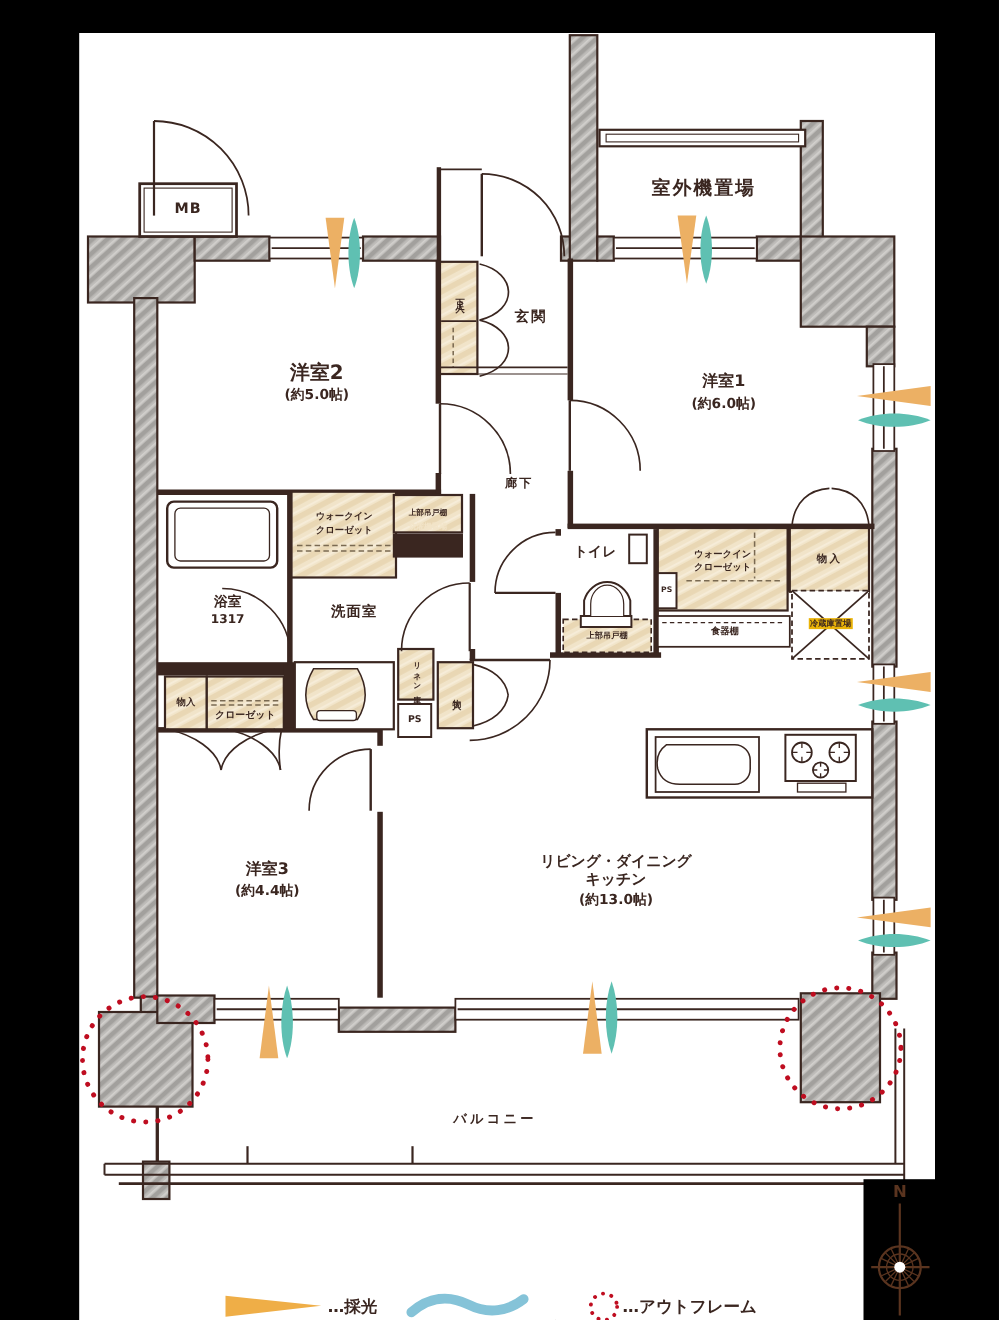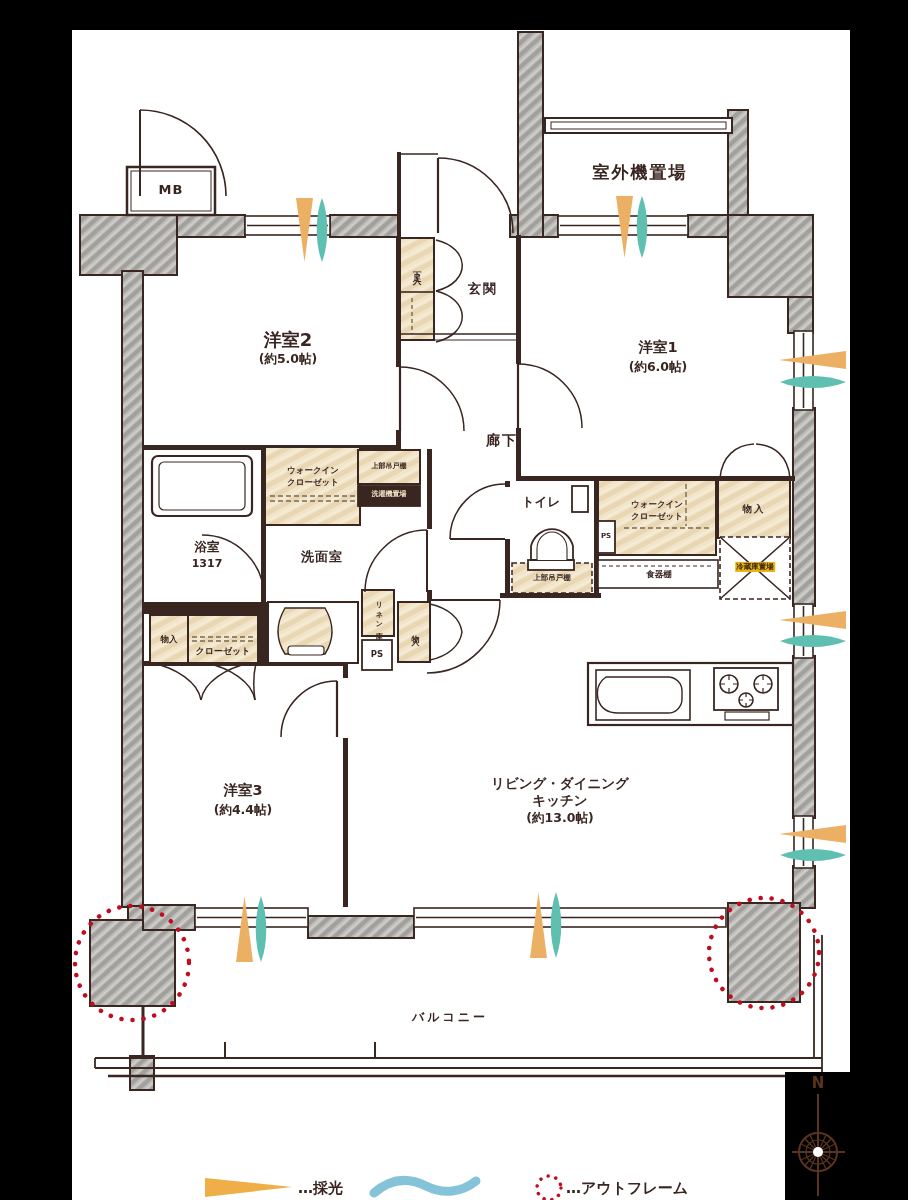--- a/index.html
+++ b/index.html
@@ -293,35 +293,35 @@
   <div class="lb" style="left:171px;top:190px;font-size:13px;letter-spacing:1px;">MB</div>
   <div class="lb" style="left:640px;top:172px;font-size:17px;letter-spacing:2px;">室外機置場</div>
 
   <div class="lb" style="left:288px;top:340px;font-size:18px;">洋室2</div>
   <div class="lb" style="left:288px;top:359px;font-size:12.5px;">(約5.0帖)</div>
 
   <div class="lb" style="left:658px;top:348px;font-size:14.5px;">洋室1</div>
   <div class="lb" style="left:658px;top:367px;font-size:12.5px;">(約6.0帖)</div>
 
   <div class="lb" style="left:483px;top:289px;font-size:13px;letter-spacing:2px;">玄関</div>
-  <div class="lb" style="left:502px;top:440px;font-size:14px;letter-spacing:2px;">廊下</div>
+  <div class="lb" style="left:472px;top:440px;font-size:11px;letter-spacing:2px;">廊下</div>
   <div class="lb vert" style="left:417px;top:268px;font-size:8.5px;">下足入</div>
 
   <div class="lb" style="left:207px;top:547px;font-size:12.5px;">浴室</div>
   <div class="lb" style="left:207px;top:564px;font-size:11px;">1317</div>
   <div class="lb" style="left:322px;top:557px;font-size:13px;letter-spacing:1px;">洗面室</div>
   <div class="lb" style="left:541px;top:502px;font-size:12.5px;">トイレ</div>
 
   <div class="lb" style="left:313px;top:471px;font-size:8.5px;">ウォークイン</div>
   <div class="lb" style="left:313px;top:483px;font-size:8.5px;">クローゼット</div>
   <div class="lb" style="left:657px;top:505px;font-size:8.5px;">ウォークイン</div>
   <div class="lb" style="left:657px;top:517px;font-size:8.5px;">クローゼット</div>
 
   <div class="lb" style="left:389px;top:467px;font-size:7px;">上部吊戸棚</div>
-  <div class="lb washer" style="left:389px;top:495px;font-size:7px;">洗濯機置場</div>
+  <div class="lb washer" style="left:389px;top:480px;font-size:7px;">洗濯機置場</div>
   <div class="lb" style="left:552px;top:578px;font-size:7.5px;">上部吊戸棚</div>
 
   <div class="lb" style="left:169px;top:640px;font-size:8.5px;">物入</div>
   <div class="lb" style="left:223px;top:651px;font-size:9px;">クローゼット</div>
   <div class="lb vert" style="left:378px;top:612px;font-size:7px;">リネン庫</div>
   <div class="lb" style="left:377px;top:655px;font-size:8.5px;">PS</div>
   <div class="lb vert" style="left:414px;top:631px;font-size:8px;">物入</div>
   <div class="lb" style="left:606px;top:537px;font-size:7px;">PS</div>
   <div class="lb" style="left:754px;top:509px;font-size:9.5px;letter-spacing:2px;">物入</div>
   <div class="lb" style="left:659px;top:575px;font-size:8.5px;">食器棚</div>

